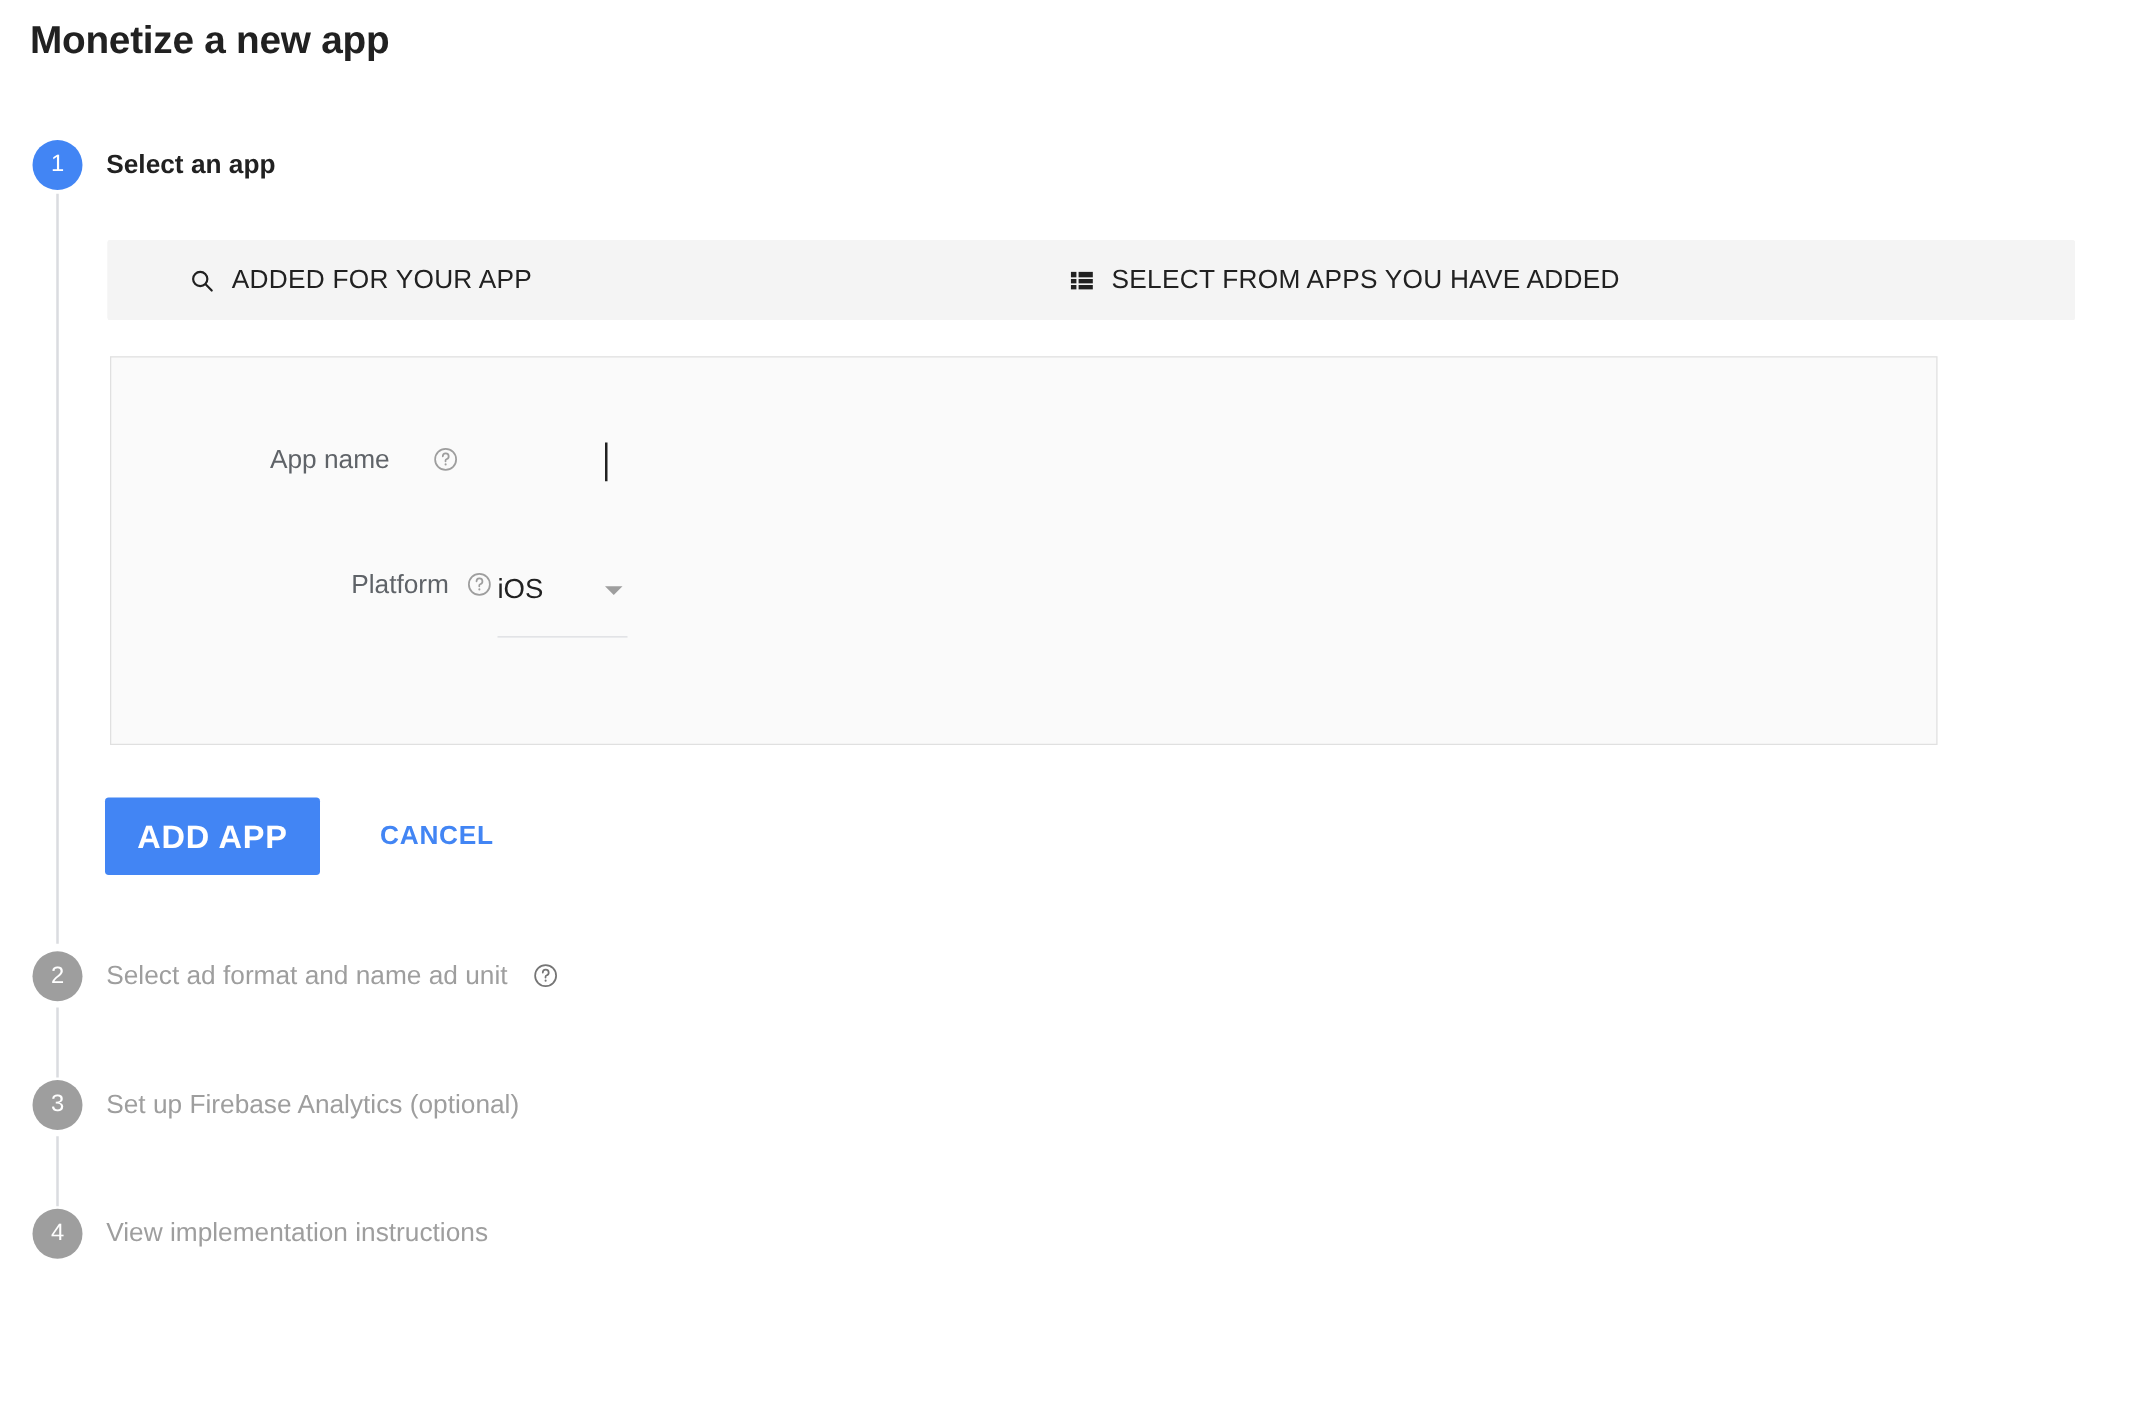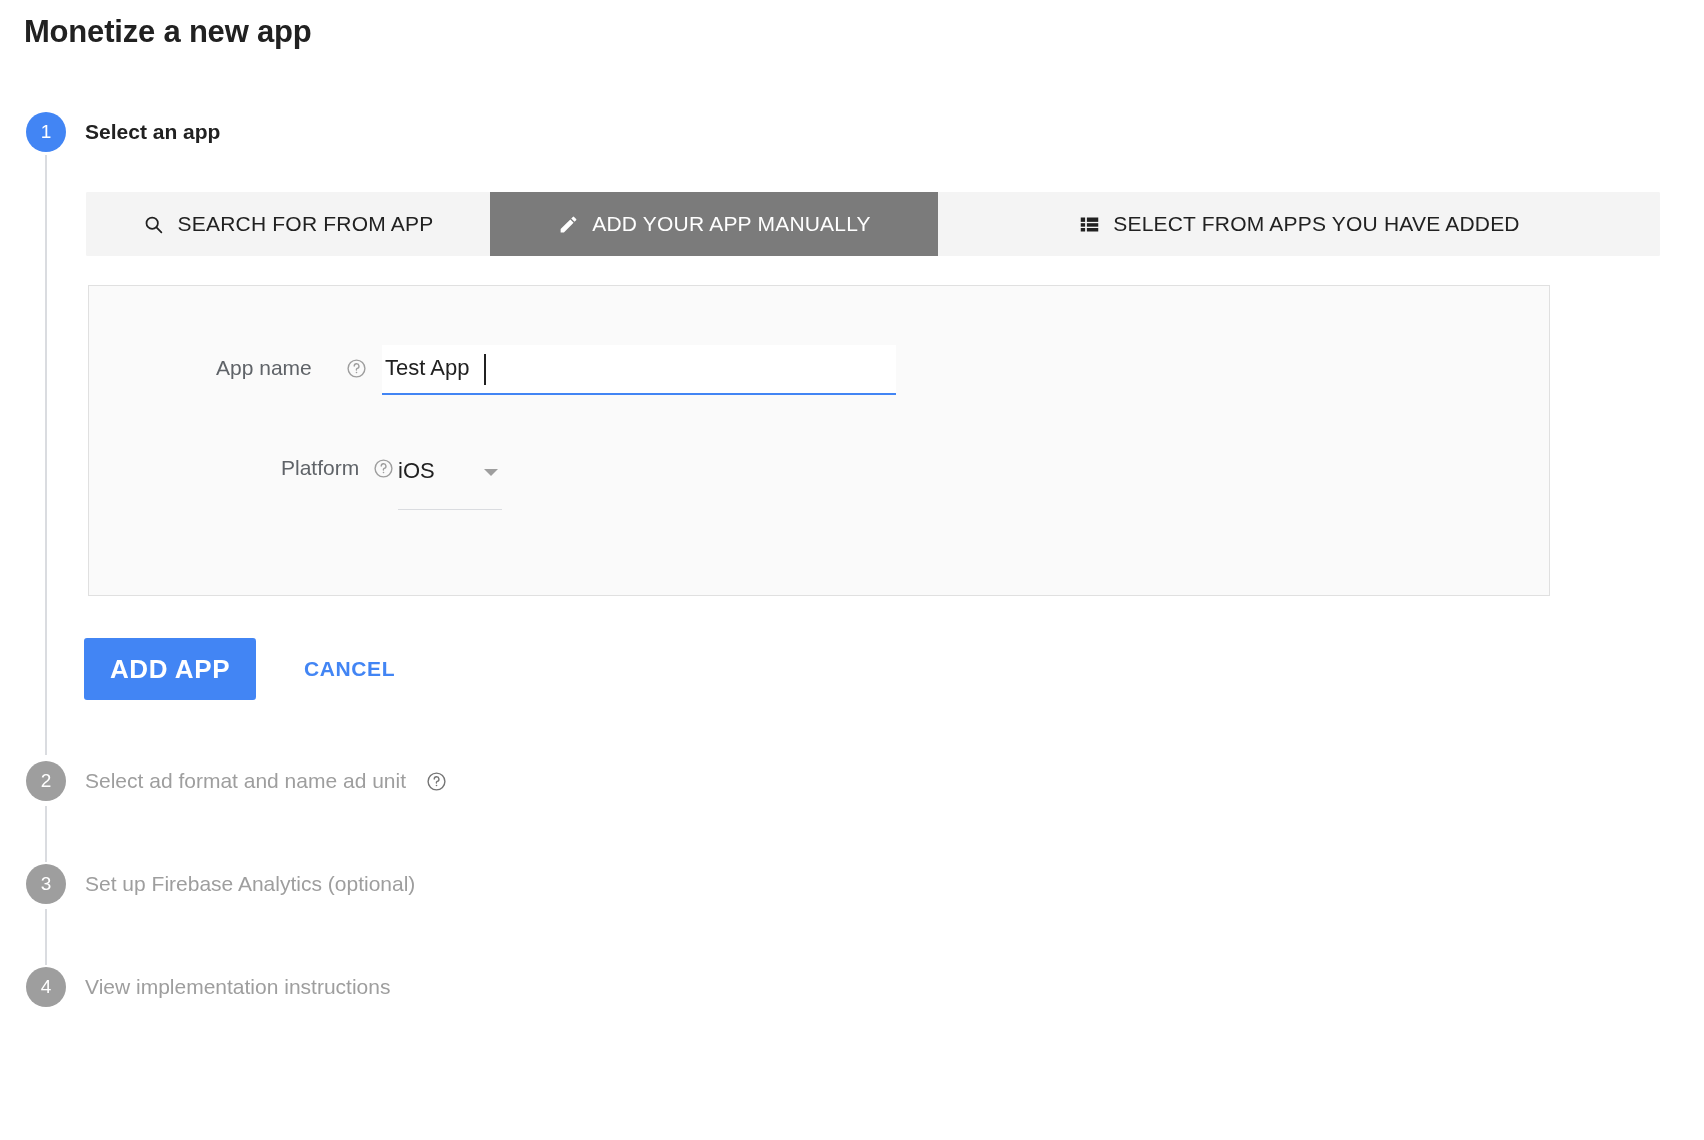--- a/index.html
+++ b/index.html
@@ -263,31 +263,23 @@
   <div class="connector" style="top:155px; height:600px;"></div>
 
   <div class="tabbar">
     <div class="tab" style="width:404px;">
       <span class="tab-icon">
         <svg viewBox="0 0 24 24" width="21" height="21" fill="none" stroke="#212121" stroke-width="2">
           <circle cx="10.5" cy="10.5" r="6.5"></circle>
           <line x1="15.4" y1="15.4" x2="21" y2="21" stroke-linecap="round"></line>
         </svg>
       </span>
-      <span>SEARCH FOR FROM APP</span>
+      <span>ADDED FOR YOUR APP</span>
     </div>
 
-    <div class="tab active" style="width:448px;">
-      <span class="tab-icon">
-        <svg viewBox="0 0 24 24" width="21" height="21" fill="#ffffff">
-          <path d="M3 17.25V21h3.75L17.81 9.94l-3.75-3.75L3 17.25zM20.71 7.04a1 1 0 0 0 0-1.41l-2.34-2.34a1 1 0 0 0-1.41 0l-1.83 1.83 3.75 3.75 1.83-1.83z"></path>
-        </svg>
-      </span>
-      <span>ADD YOUR APP MANUALLY</span>
-    </div>
 
     <div class="tab" style="flex:1 1 auto;">
       <span class="tab-icon">
         <svg viewBox="0 0 24 24" width="21" height="21" fill="#212121">
           <rect x="2" y="4" width="5" height="5"></rect>
           <rect x="2" y="10.5" width="5" height="4"></rect>
           <rect x="2" y="16" width="5" height="4"></rect>
           <rect x="9" y="4" width="13" height="5"></rect>
           <rect x="9" y="10.5" width="13" height="4"></rect>
           <rect x="9" y="16" width="13" height="4"></rect>
@@ -303,23 +295,20 @@
     <span class="field-label">App name</span>
     <span class="field-help">
       <svg class="help-icon" viewBox="0 0 24 24" fill="none" stroke="#9e9e9e" stroke-width="1.6">
         <circle cx="12" cy="12" r="9.6"></circle>
         <path d="M9.4 9.2a2.7 2.7 0 1 1 3.3 2.7c-.6.2-.8.7-.8 1.3v.6" stroke-linecap="round"></path>
         <circle cx="12" cy="16.6" r="0.95" fill="#9e9e9e" stroke="none"></circle>
       </svg>
     </span>
   </div>
 
-  <div class="text-input-wrap">
-    <input class="text-input" type="text" value="Test App" style="">
-  </div>
   <div class="caret"></div>
 
   <div class="field-row" style="left:234px; top:456px;margin-left:47px;">
     <span class="field-label">Platform</span>
     <span class="field-help">
       <svg class="help-icon" viewBox="0 0 24 24" fill="none" stroke="#9e9e9e" stroke-width="1.6">
         <circle cx="12" cy="12" r="9.6"></circle>
         <path d="M9.4 9.2a2.7 2.7 0 1 1 3.3 2.7c-.6.2-.8.7-.8 1.3v.6" stroke-linecap="round"></path>
         <circle cx="12" cy="16.6" r="0.95" fill="#9e9e9e" stroke="none"></circle>
       </svg>

